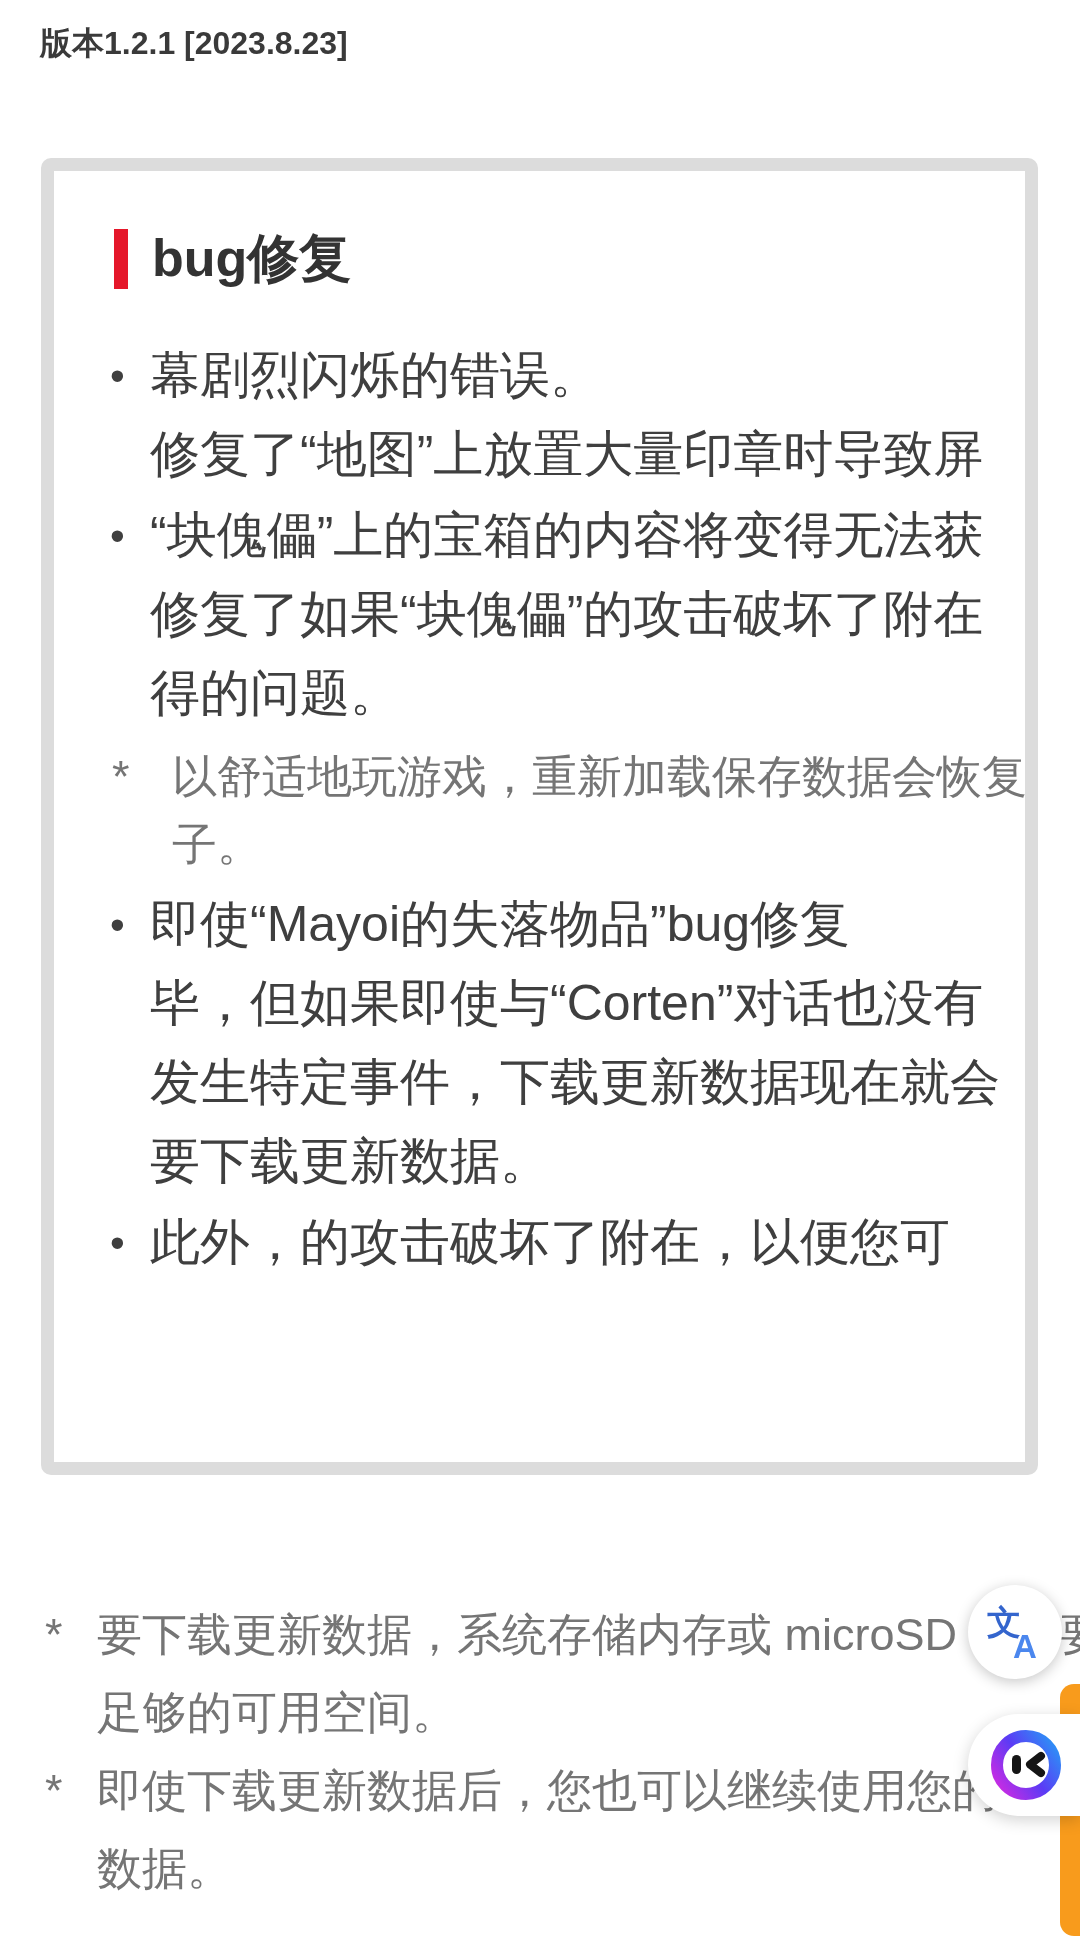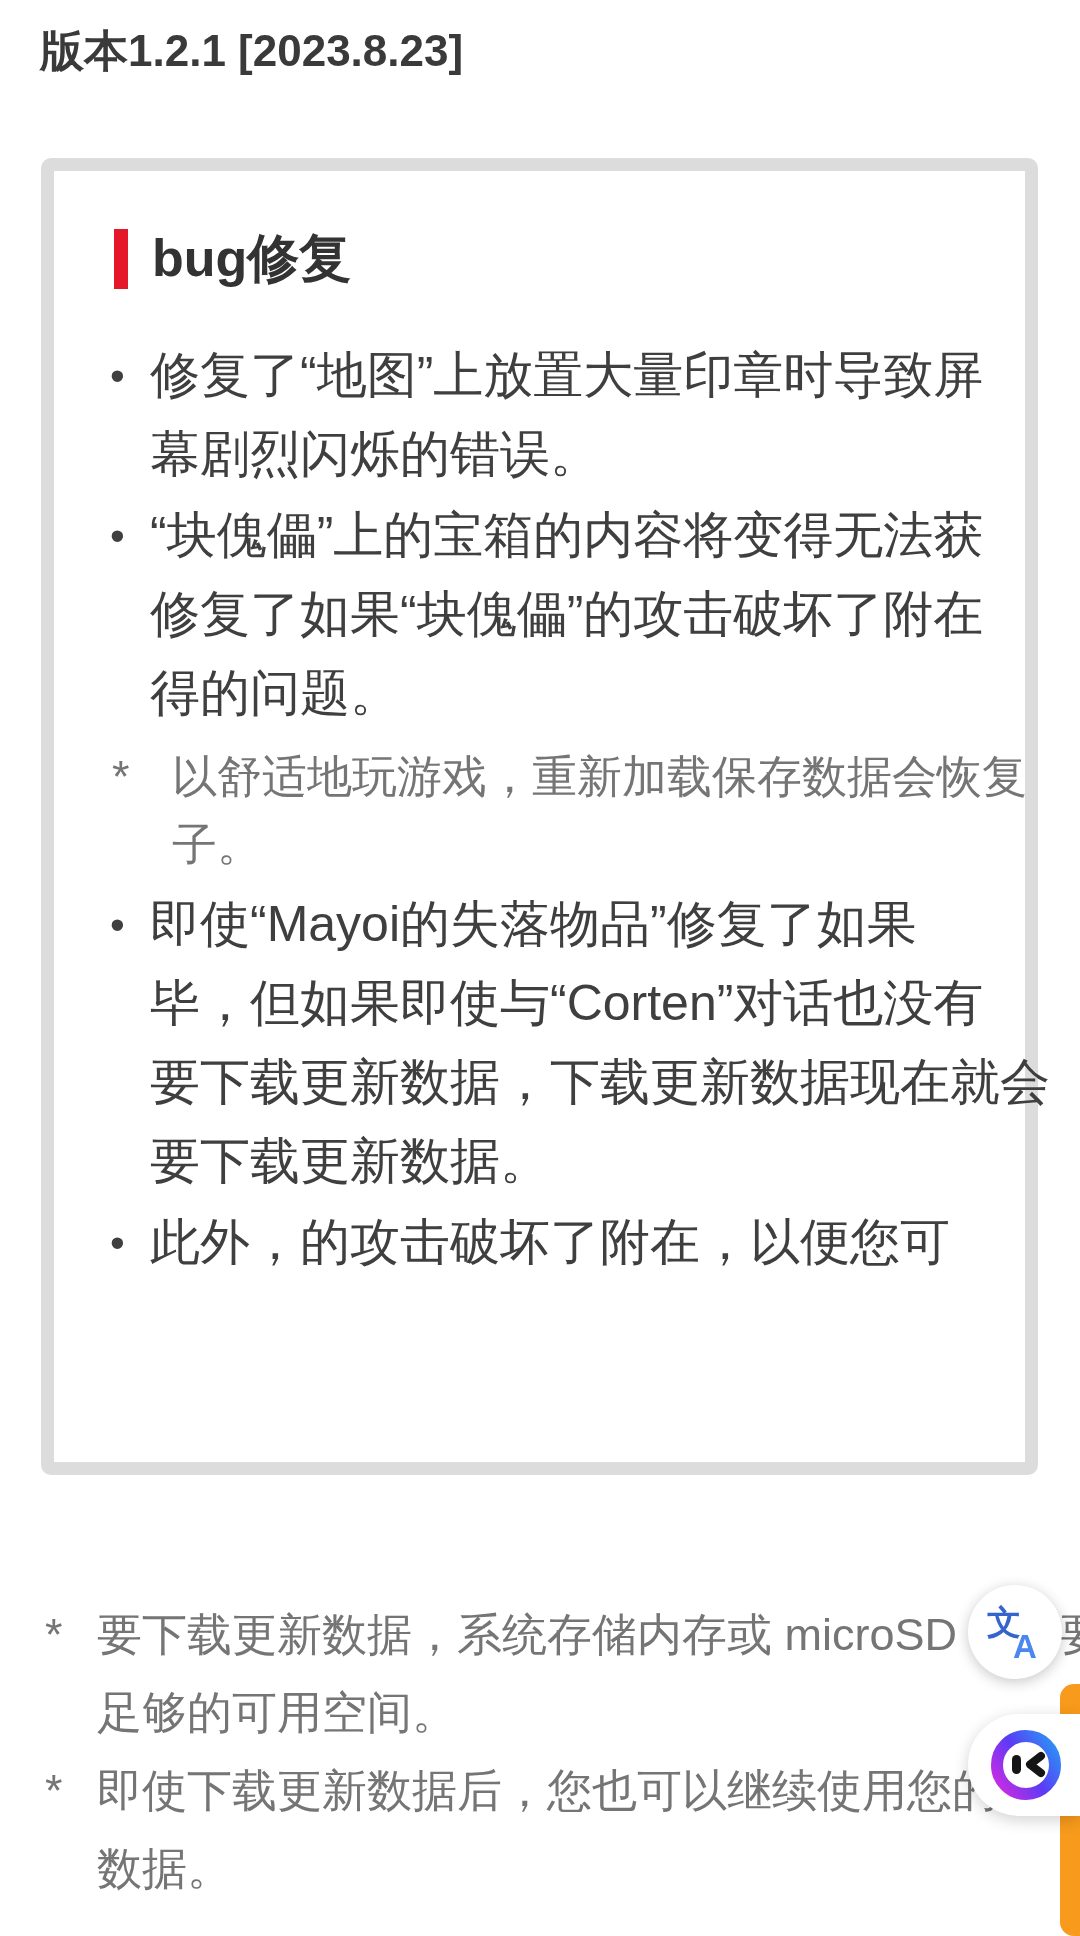--- a/index.html
+++ b/index.html
@@ -3,21 +3,21 @@
 <meta charset="utf-8">
 <style>
   html,body{margin:0;padding:0;}
   body{
     width:1080px;height:1936px;position:relative;overflow:hidden;background:#ffffff;
     font-family:"Liberation Sans","DejaVu Sans",sans-serif;
   }
   
   .page-title{
     position:absolute;left:40px;top:22px;margin:0;
-    font-size:44px;font-weight:bold;color:#3a3a3a;white-space:nowrap;
+    font-size:32px;font-weight:bold;color:#3a3a3a;white-space:nowrap;
   }
   
   .notes-box{
     position:absolute;left:41px;top:158px;width:997px;height:1317px;
     border:13px solid #dcdcdc;border-radius:10px;background:#fff;box-sizing:border-box;
   }
   .section-heading{
     margin:57px 0 0 60px;display:flex;align-items:center;height:62px;
   }
   .red-bar{width:14px;height:60px;background:#e5172a;flex:0 0 auto;}
@@ -61,45 +61,45 @@
 <section class="notes-box">
   <div class="section-heading">
     <span class="red-bar"></span>
     <h2>bug修复</h2>
   </div>
 
   <ul class="fix-list">
     <li class="item bullet">
       <span class="mk">•</span>
       <div class="lines">
+        <div>幕剧烈闪烁的错误。</div>
         <div>修复了“地图”上放置大量印章时导致屏</div>
-        <div>幕剧烈闪烁的错误。</div>
       </div>
     </li>
     <li class="item bullet">
       <span class="mk">•</span>
       <div class="lines">
         <div>“块傀儡”上的宝箱的内容将变得无法获</div>
         <div>修复了如果“块傀儡”的攻击破坏了附在</div>
         <div>得的问题。</div>
       </div>
     </li>
     <li class="item note">
       <span class="mk">*</span>
       <div class="lines">
         <div>以舒适地玩游戏，重新加载保存数据会恢复</div>
         <div>子。</div>
       </div>
     </li>
     <li class="item bullet">
       <span class="mk">•</span>
       <div class="lines">
-        <div>即使“Mayoi的失落物品”修复了如果</div>
+        <div>即使“Mayoi的失落物品”bug修复</div>
         <div>毕，但如果即使与“Corten”对话也没有</div>
-        <div>要下载更新数据，下载更新数据现在就会</div>
+        <div>发生特定事件，下载更新数据现在就会</div>
         <div>要下载更新数据。</div>
       </div>
     </li>
     <li class="item bullet">
       <span class="mk">•</span>
       <div class="lines">
         <div>此外，的攻击破坏了附在，以便您可</div>
       </div>
     </li>
   </ul>

